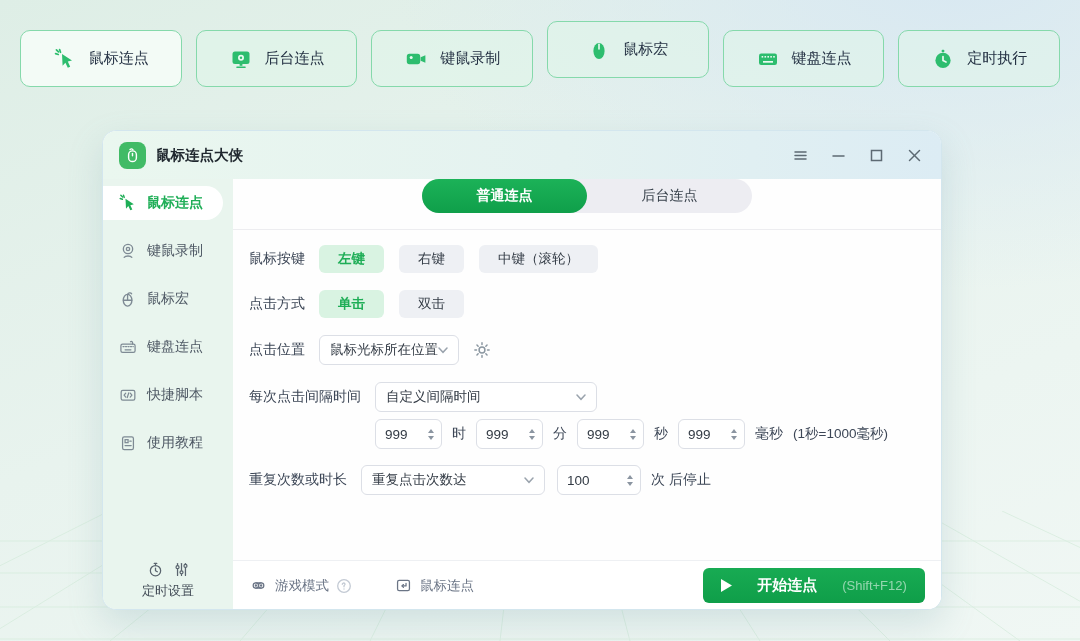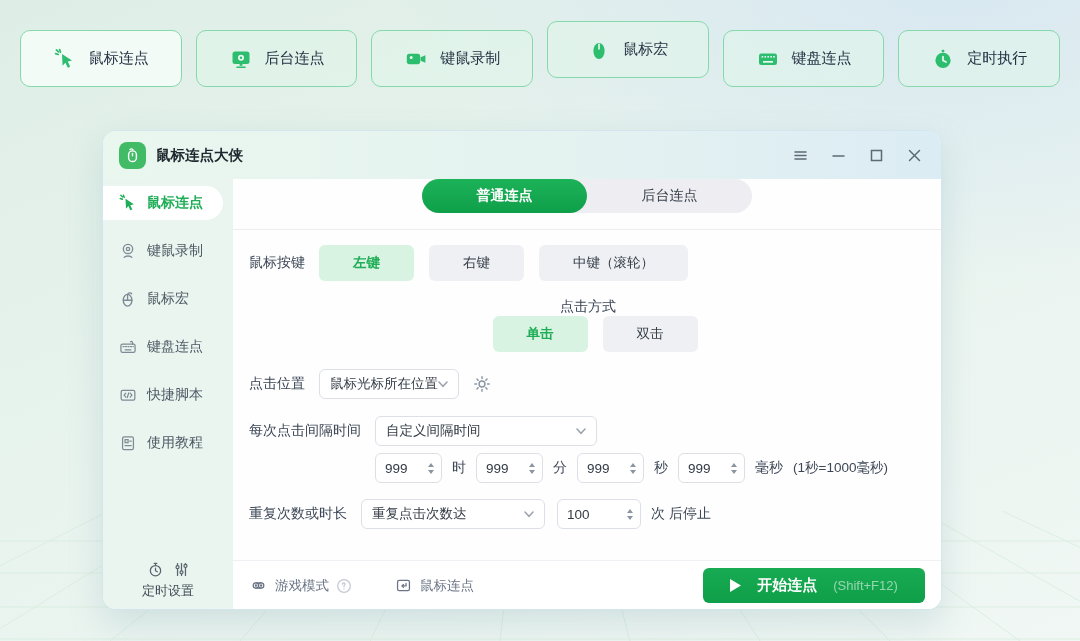--- a/index.html
+++ b/index.html
@@ -61,41 +61,41 @@
   .content { flex:1; background:#fefefe; position:relative; }
   .tabrow { height:51px; display:flex; justify-content:center; border-bottom:1px solid #ededf0; }
   .tabpill { width:330px; height:34px; border-radius:17px; background:#ededf2; display:flex; align-items:center; cursor:pointer; }
   .tab { flex:1; height:34px; display:flex; align-items:center; justify-content:center; font-size:14px; color:#37404a; }
   .tab.on { background:linear-gradient(180deg,#1cb258,#0f9f4a); border-radius:17px; color:#fff; font-weight:700; }
 
   .form { padding:15px 0 0 16px; }
   .frow { display:flex; align-items:center; }
   .flabel { font-size:14px; color:#3c4656; margin-right:14px; white-space:nowrap; }
   .chips { display:flex; gap:15px; }
-  .chip { height:36px; padding:0 34px; border-radius:6px; background:#eef0f4; color:#333b45; font-size:13.5px; display:flex; align-items:center; cursor:pointer; }
+  .chip { height:28px; padding:0 19px; border-radius:6px; background:#eef0f4; color:#333b45; font-size:13.5px; display:flex; align-items:center; cursor:pointer; }
   .chip.active { background:#d9f3e2; color:#1fae57; font-weight:700; }
   .select { height:30px; border:1px solid #dcdfe6; border-radius:6px; background:#fff; display:flex; align-items:center; padding:0 10px; font-size:13.5px; color:#333b45; cursor:pointer; }
   .select .chev { margin-left:auto; }
   .gearbtn { width:22px; height:22px; margin-left:12px; cursor:pointer; }
   .numbox { height:30px; border:1px solid #dcdfe6; border-radius:6px; background:#fff; display:flex; align-items:center; padding:0 7px 0 9px; font-size:13.5px; color:#333b45; }
   .numbox .val { flex:1; }
   .spin { display:flex; flex-direction:column; gap:3px; margin-left:6px; cursor:pointer; }
   .spin i { display:block; width:0; height:0; border-left:3.5px solid transparent; border-right:3.5px solid transparent; }
   .spin .up { border-bottom:4.5px solid #8b95a1; }
   .spin .dn { border-top:4.5px solid #8b95a1; }
   .unit { font-size:14px; color:#3c4656; margin:0 10px; white-space:nowrap; }
   .hint { font-size:13.5px; color:#3c4656; white-space:nowrap; }
 
   
   .bottombar { position:absolute; left:0; right:0; bottom:0; height:50px; border-top:1px solid #eef0f3; background:#fff; display:flex; align-items:center; padding:16px 16px; }
   .bbitem { display:flex; align-items:center; gap:7px; font-size:13.5px; color:#6b7586; cursor:pointer; }
   .bbitem + .bbitem { margin-left:42px; }
   .bico { width:19px; height:19px; }
   .qico { width:16px; height:16px; }
-  .startbtn { margin-left:auto; width:222px; height:35px; border:none; border-radius:6px; background:linear-gradient(180deg,#18ab53,#0f9e49); display:flex; align-items:center; justify-content:center; gap:16px; cursor:pointer; }
+  .startbtn { margin-left:auto; width:222px; height:35px; border:none; border-radius:6px; background:linear-gradient(180deg,#18ab53,#0f9e49); display:flex; align-items:center; justify-content:center; gap:25px; cursor:pointer; }
   .startbtn .slab { color:#fff; font-size:15px; font-weight:700; }
   .startbtn .skey { color:rgba(255,255,255,.55); font-size:13px; }
 </style>
 </head>
 <body>
 
 <svg class="gridbg" viewBox="0 0 1080 130" preserveAspectRatio="none">
   <g stroke="#d2ead9" stroke-width="1" fill="none">
     <line x1="0" y1="30" x2="1080" y2="30"></line>
       <line x1="0" y1="62" x2="1080" y2="62"></line>
@@ -313,21 +313,21 @@
 
         <div class="frow">
           <span class="flabel">鼠标按键</span>
           <div class="chips">
             <span class="chip active">左键</span>
             <span class="chip">右键</span>
             <span class="chip">中键（滚轮）</span>
           </div>
         </div>
 
-        <div class="frow" style="margin-top:17px;flex-direction:column;">
+        <div class="frow" style="margin-top:17px;">
           <span class="flabel">点击方式</span>
           <div class="chips">
             <span class="chip active">单击</span>
             <span class="chip">双击</span>
           </div>
         </div>
 
         <div class="frow" style="margin-top:17px;">
           <span class="flabel">点击位置</span>
           <div class="select" style="width:140px;">

